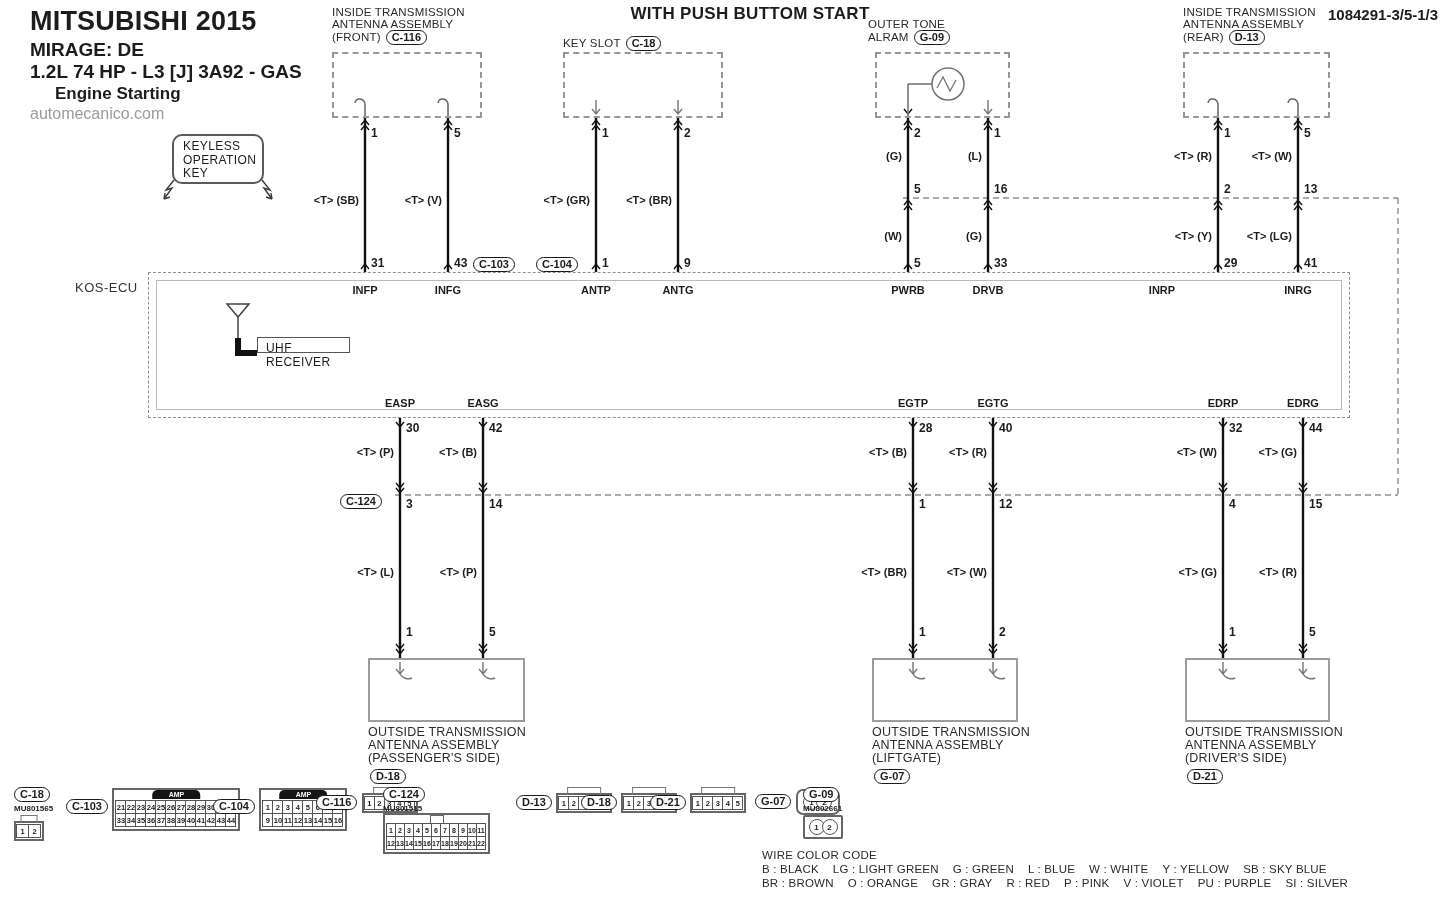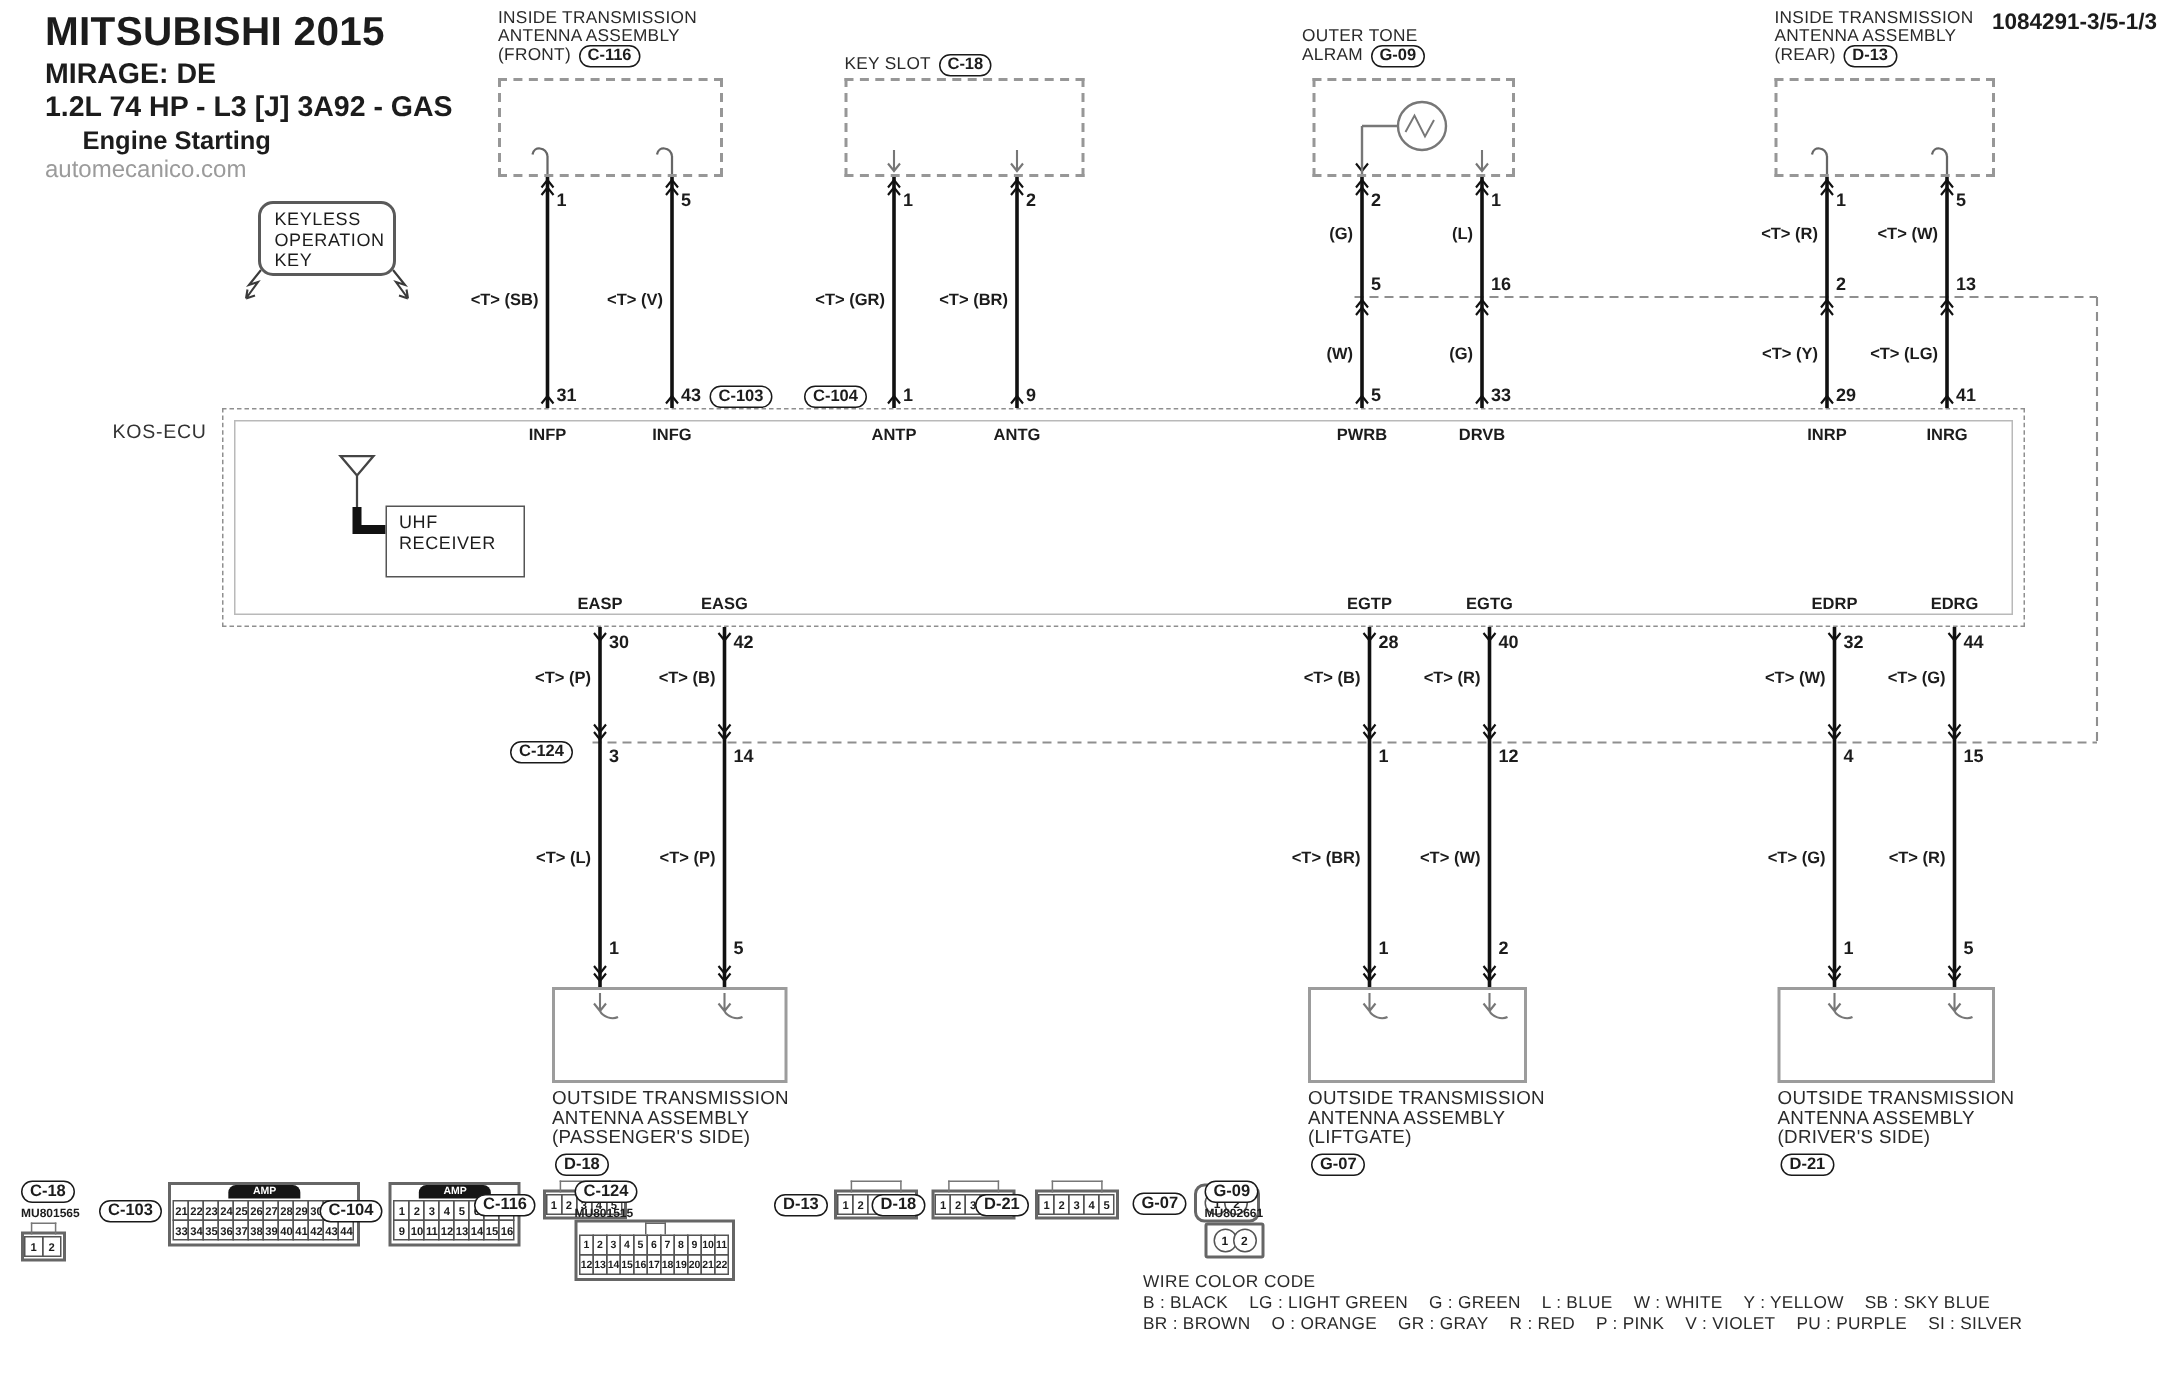--- a/index.html
+++ b/index.html
@@ -197,20 +197,21 @@
   <div class="ecu-inner" style="left:156px; top:280px; width:1186px;height:130px;"></div>
   <div class="box-solid" style="left:368px; top:658px; width:157px; height:64px;"></div>
   <div class="box-solid" style="left:872px; top:658px; width:146px; height:64px;"></div>
   <div class="box-solid" style="left:1185px;top:658px; width:145px; height:64px;"></div>
 
   <div class="abs t-title" style="left:30px; top:6px;text-align:center;">MITSUBISHI 2015</div>
   <div class="abs t-sub" style="left:30px; top:39px;">MIRAGE: DE</div>
   <div class="abs t-sub" style="left:30px; top:61px;">1.2L 74 HP - L3 [J] 3A92 - GAS</div>
   <div class="abs t-sec" style="left:30px; top:84px;">Engine Starting</div>
   <div class="abs t-site" style="left:30px; top:105px;">automecanico.com</div>
+  <div class="abs banner" style="left:560px; top:4px;">WITH PUSH BUTTOM START</div>
   <div class="abs docnum" style="left:1328px; top:6px;">1084291-3/5-1/3</div>
 
   <div class="keyless" style="left:172px; top:134px; width:92px; height:50px;">
     <div>KEYLESS</div>
     <div>OPERATION</div>
     <div>KEY</div>
   </div>
 
   <div class="abs lbl" style="left:332px; top:6px;">INSIDE TRANSMISSION</div>
   <div class="abs lbl" style="left:332px; top:18px;">ANTENNA ASSEMBLY</div>
@@ -269,31 +270,31 @@
   <div class="wl" style="left:1132px; top:150px;">&lt;T&gt; (R)</div>
   <div class="wl" style="left:1212px; top:150px;">&lt;T&gt; (W)</div>
   <div class="pin" style="left:1224px; top:182px;">2</div>
   <div class="pin" style="left:1304px; top:182px;">13</div>
   <div class="wl" style="left:1132px; top:230px;">&lt;T&gt; (Y)</div>
   <div class="wl" style="left:1212px; top:230px;">&lt;T&gt; (LG)</div>
   <div class="pin" style="left:1224px; top:256px;">29</div>
   <div class="pin" style="left:1304px; top:256px;">41</div>
 
   <div class="abs kos" style="left:75px; top:280px;">KOS-ECU</div>
-  <div class="uhf-box" style="left:257px; top:337px; width:93px; height:48px;">
+  <div class="uhf-box" style="left:257px; top:337px; width:93px; height:16px;">
     <div>UHF</div>
     <div>RECEIVER</div>
   </div>
   <div class="epin" style="left:335px; top:284px;">INFP</div>
   <div class="epin" style="left:418px; top:284px;">INFG</div>
   <div class="epin" style="left:566px; top:284px;">ANTP</div>
   <div class="epin" style="left:648px; top:284px;">ANTG</div>
   <div class="epin" style="left:878px; top:284px;">PWRB</div>
   <div class="epin" style="left:958px; top:284px;">DRVB</div>
-  <div class="epin" style="left:1188px; top:284px;">INRP</div>
+  <div class="epin" style="left:1132px; top:284px;">INRP</div>
   <div class="epin" style="left:1268px; top:284px;">INRG</div>
   <div class="epin" style="left:370px; top:397px;">EASP</div>
   <div class="epin" style="left:453px; top:397px;">EASG</div>
   <div class="epin" style="left:883px; top:397px;">EGTP</div>
   <div class="epin" style="left:963px; top:397px;">EGTG</div>
   <div class="epin" style="left:1193px; top:397px;">EDRP</div>
   <div class="epin" style="left:1273px; top:397px;">EDRG</div>
 
   <div class="pin" style="left:406px; top:421px;">30</div>
   <div class="pin" style="left:489px; top:421px;">42</div>

